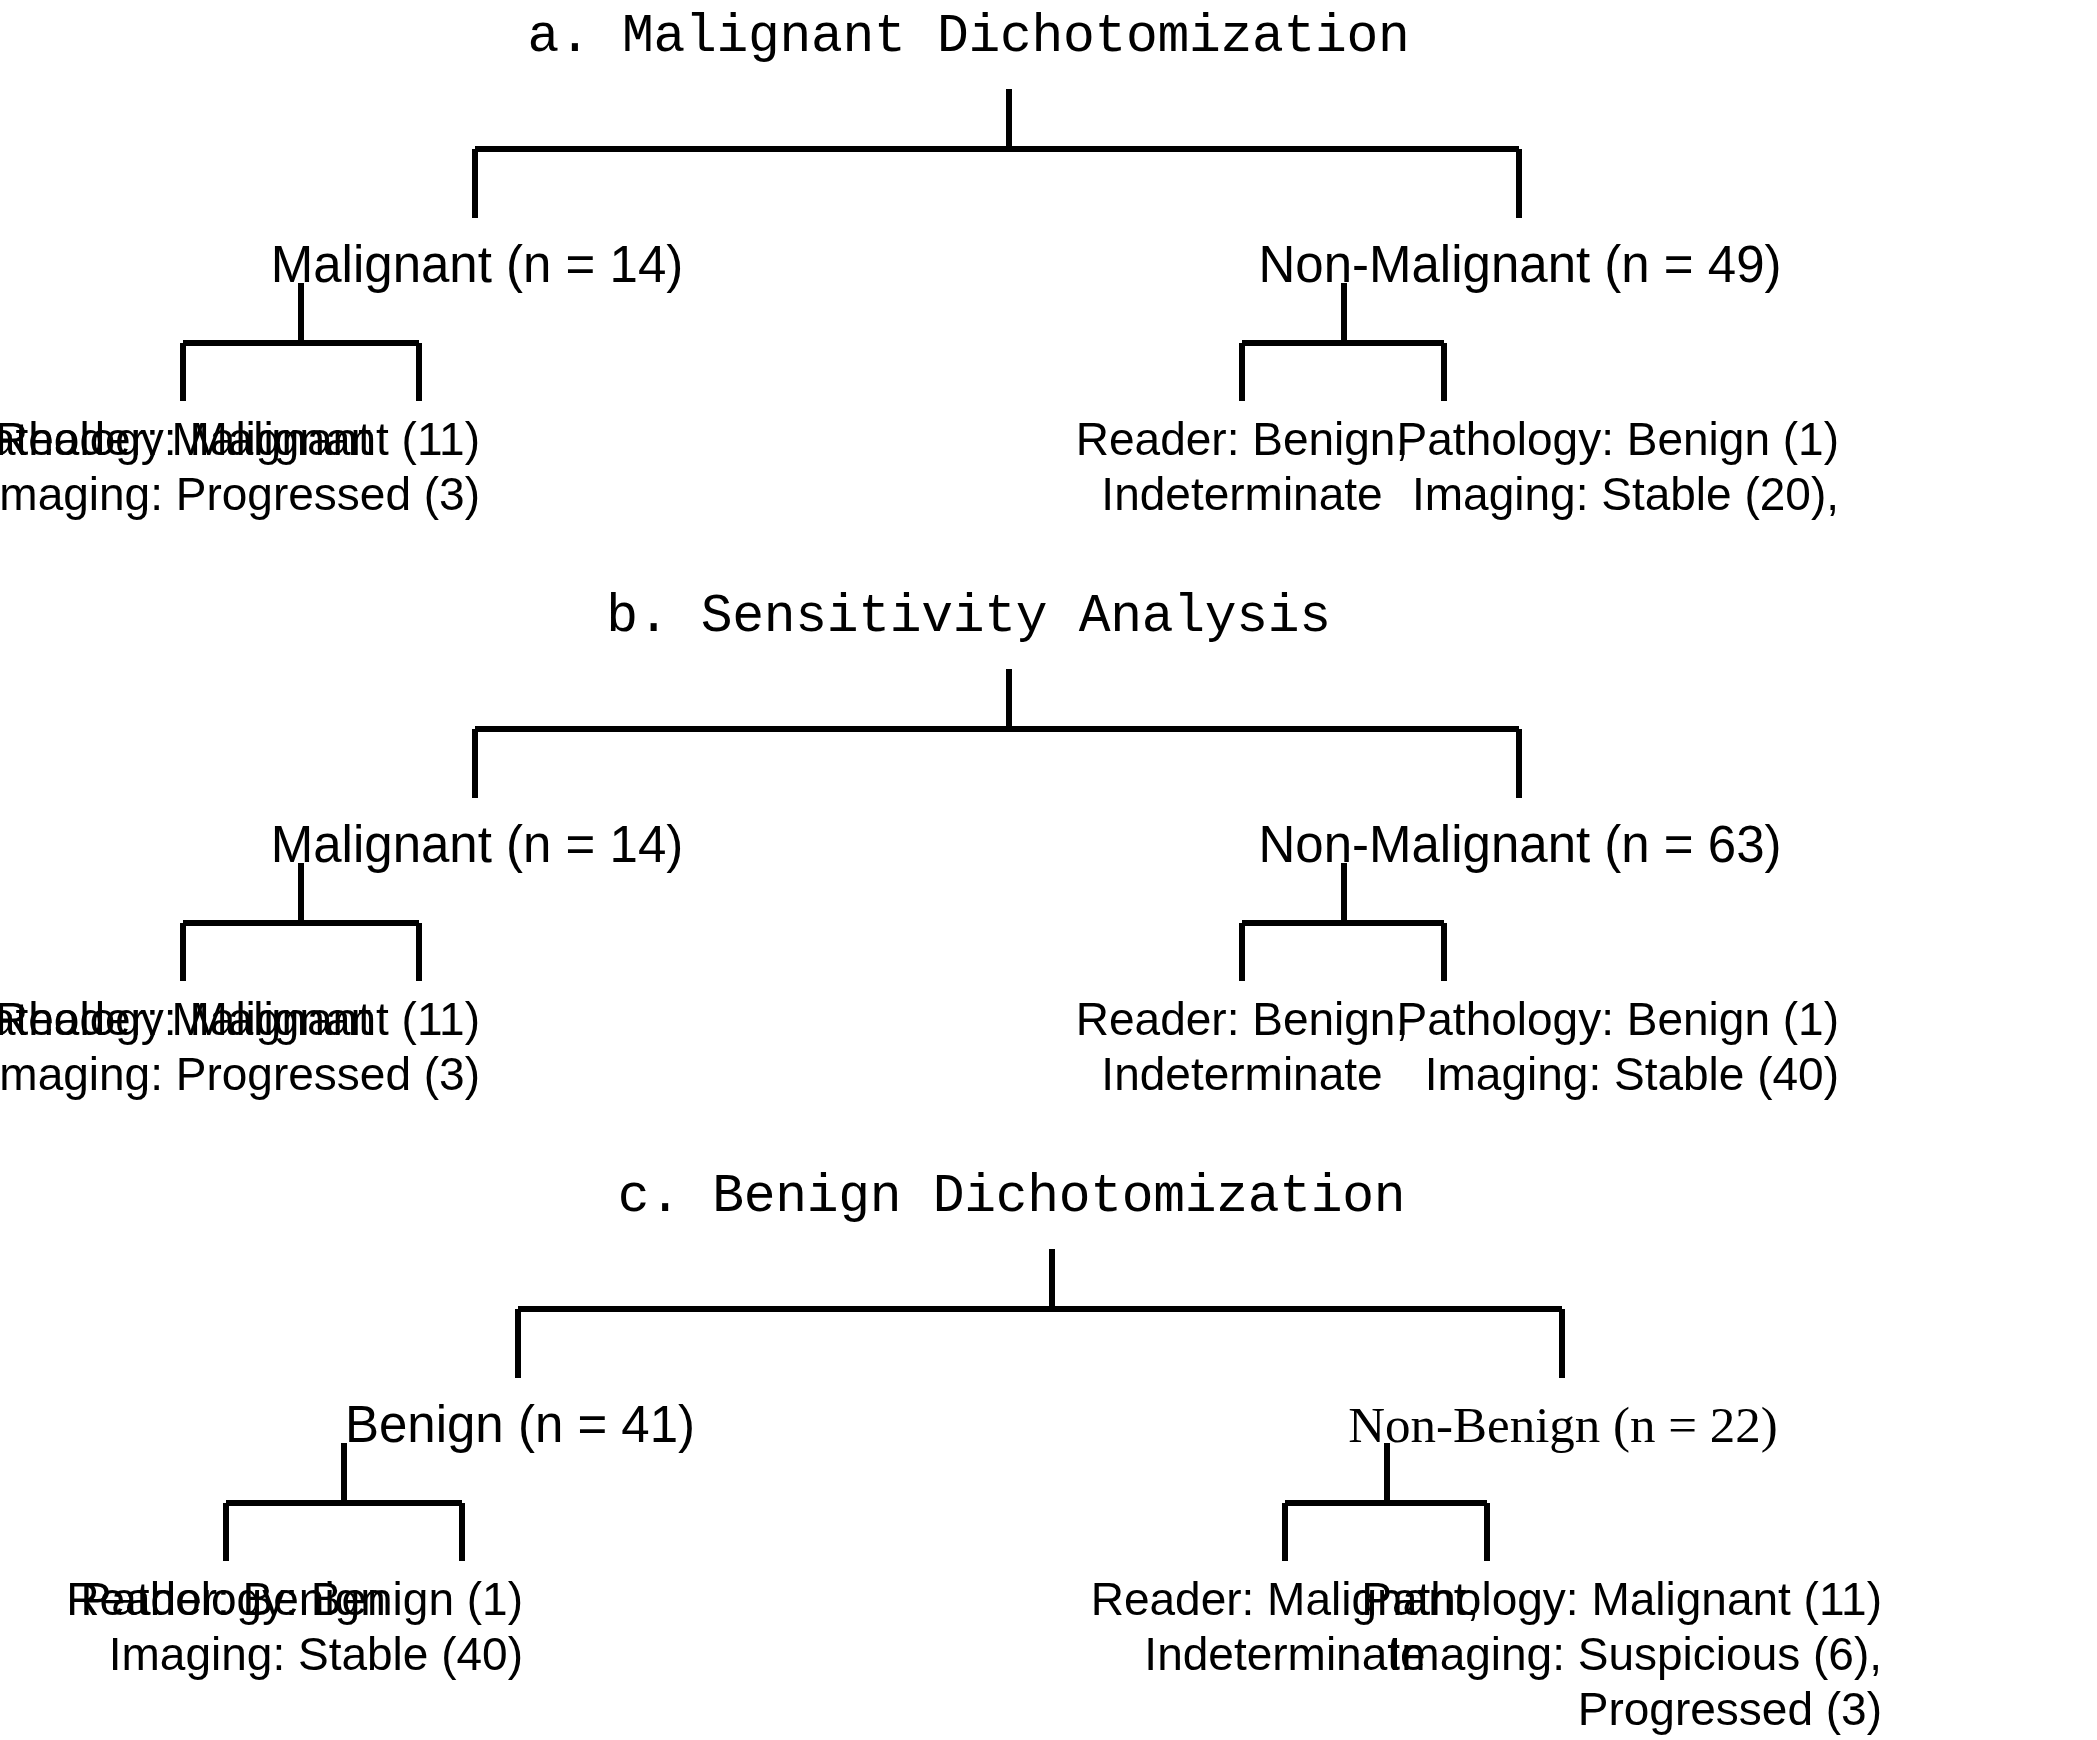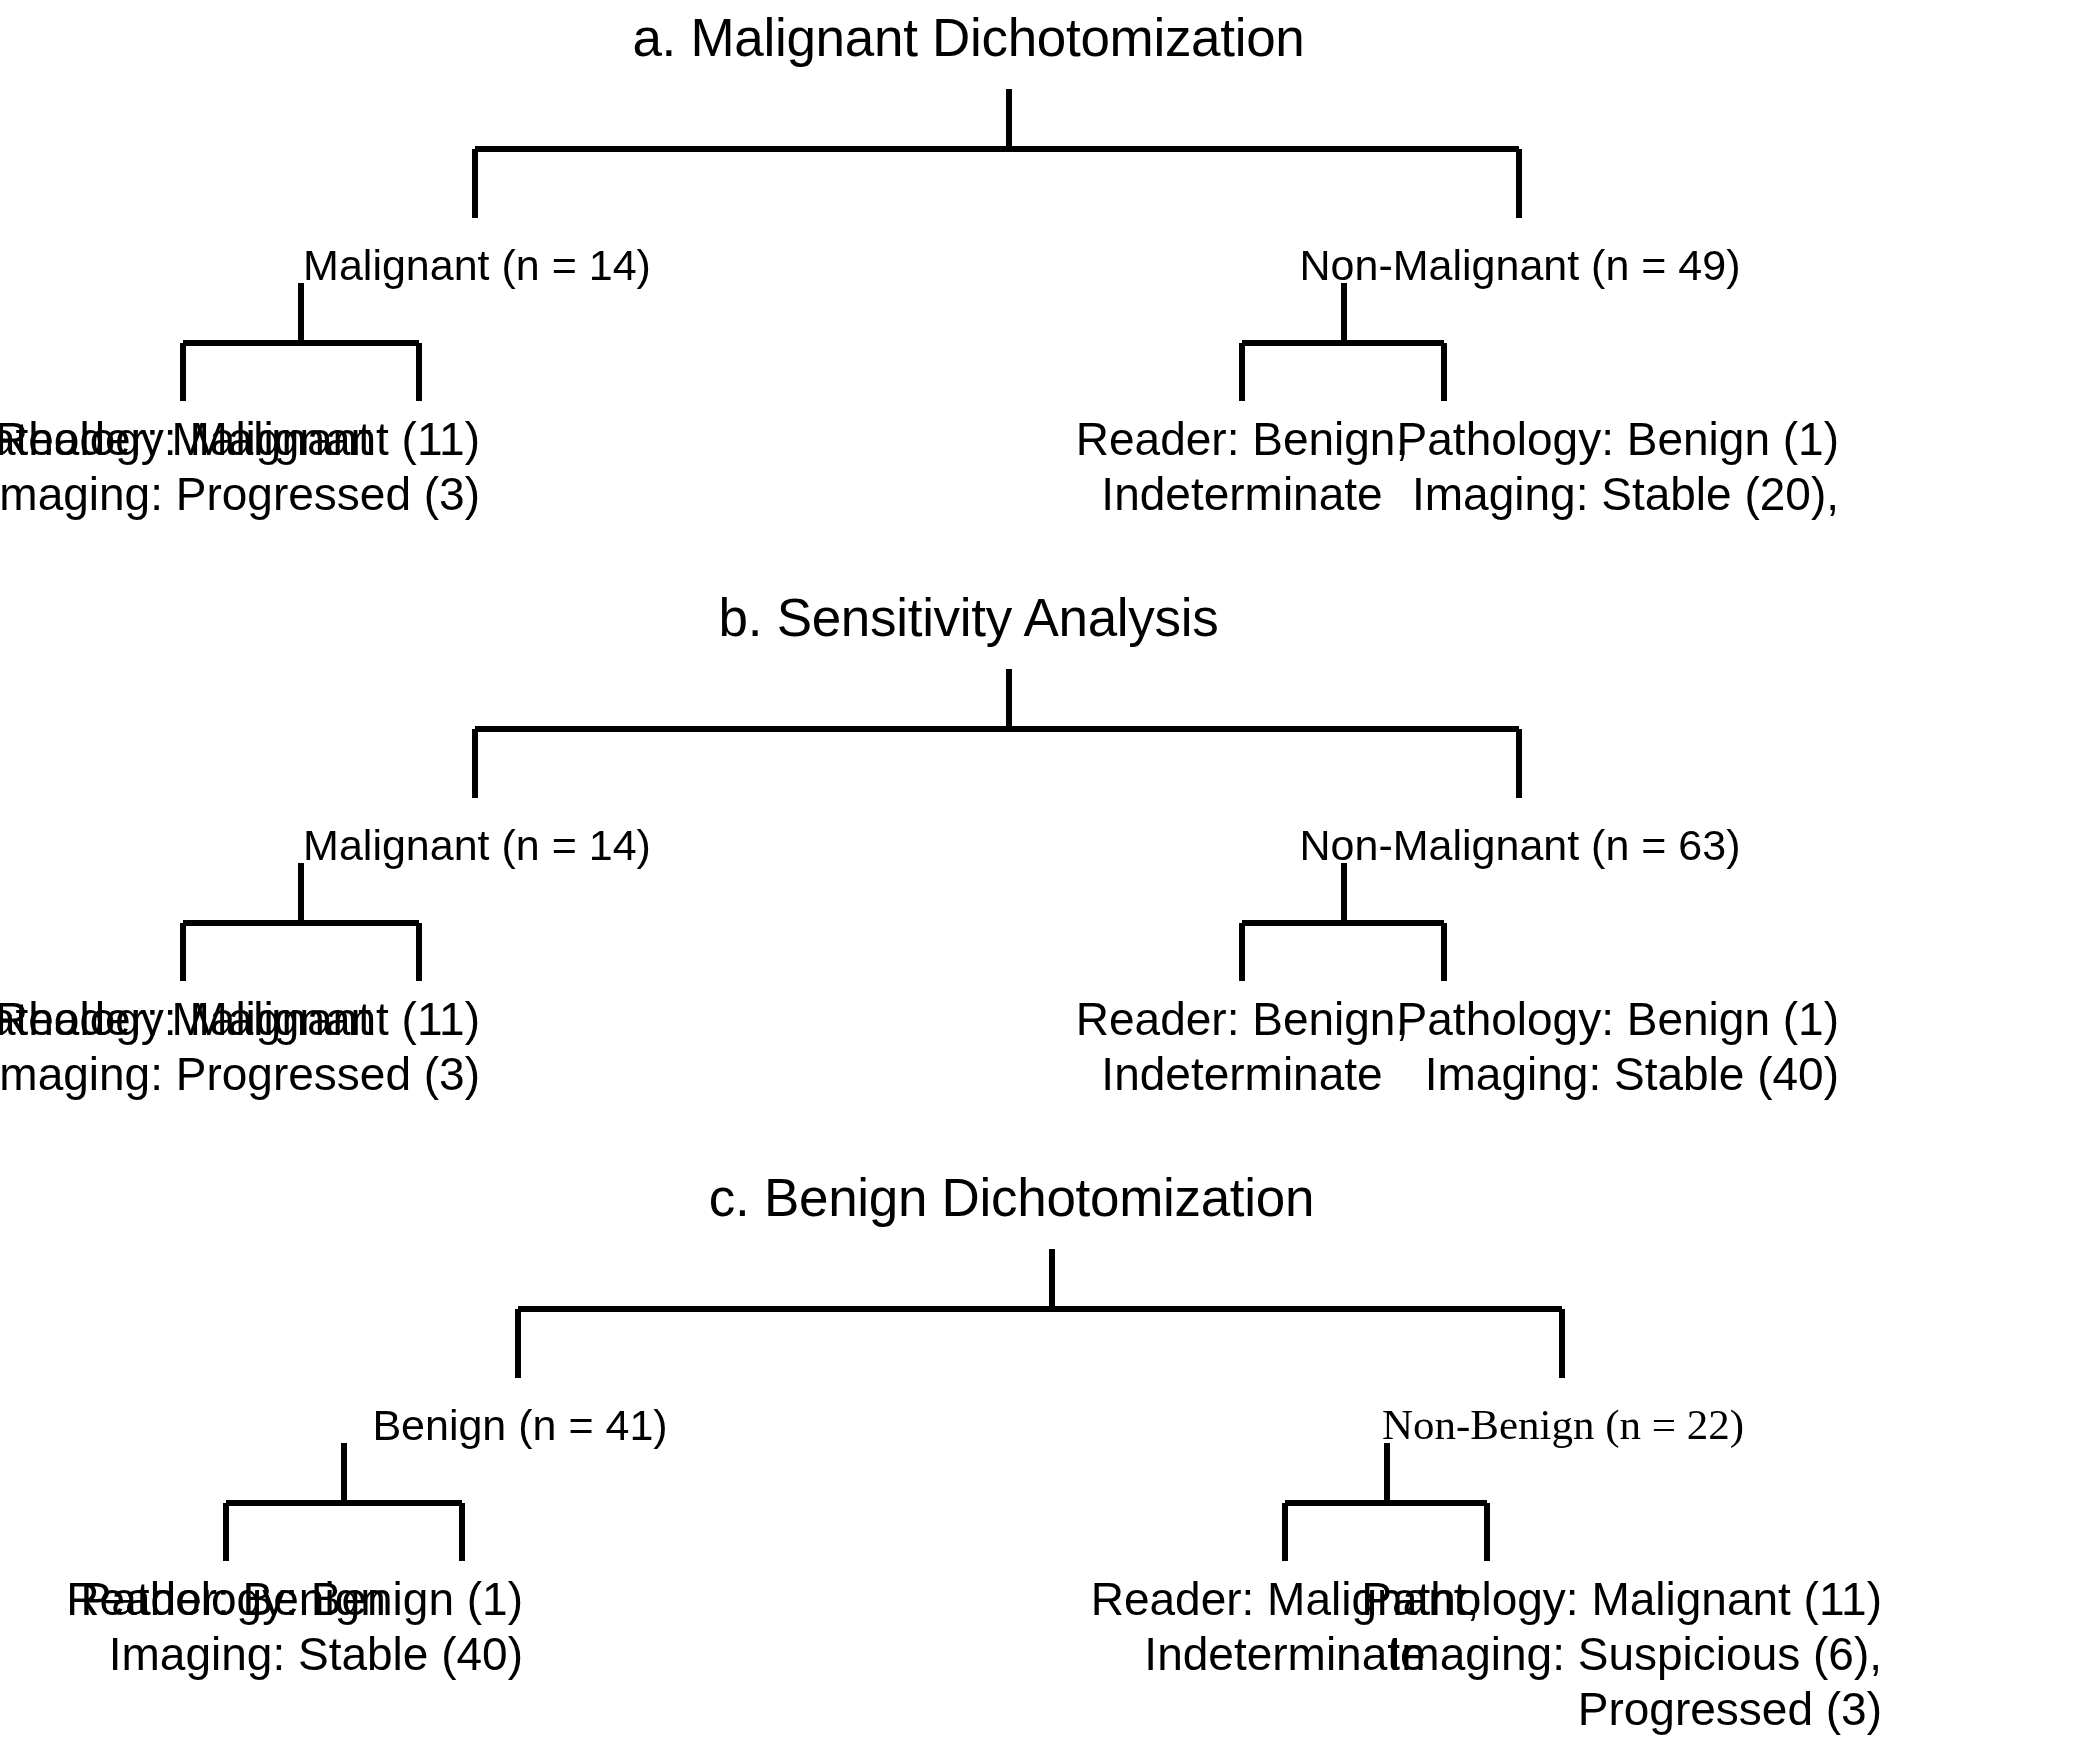--- a/index.html
+++ b/index.html
@@ -32,34 +32,35 @@
 
   .panel-title {
     position: absolute;
     top: 6.7px;
     width: 2097px;
     text-align: center;
     font-size: 53px;
     line-height: 61px;
     letter-spacing: -0.3px;
     white-space: nowrap;
+    font-family: Liberation Mono, monospace;
   }
   
   .panel-title span { display: inline-block; transform: translateX(-80px); }
 
   .lines {
     position: absolute;
     top: 0; left: 0;
     width: 2097px;
     height: 580px;
   }
 
   .node-label {
     position: absolute;
-    font-size: 43px;
+    font-size: 51px;
     line-height: 58px;
     white-space: nowrap;
     transform: translateX(-50%);
   }
 
   .leaf {
     position: absolute;
     font-size: 46px;
     line-height: 55px;
     white-space: nowrap;

